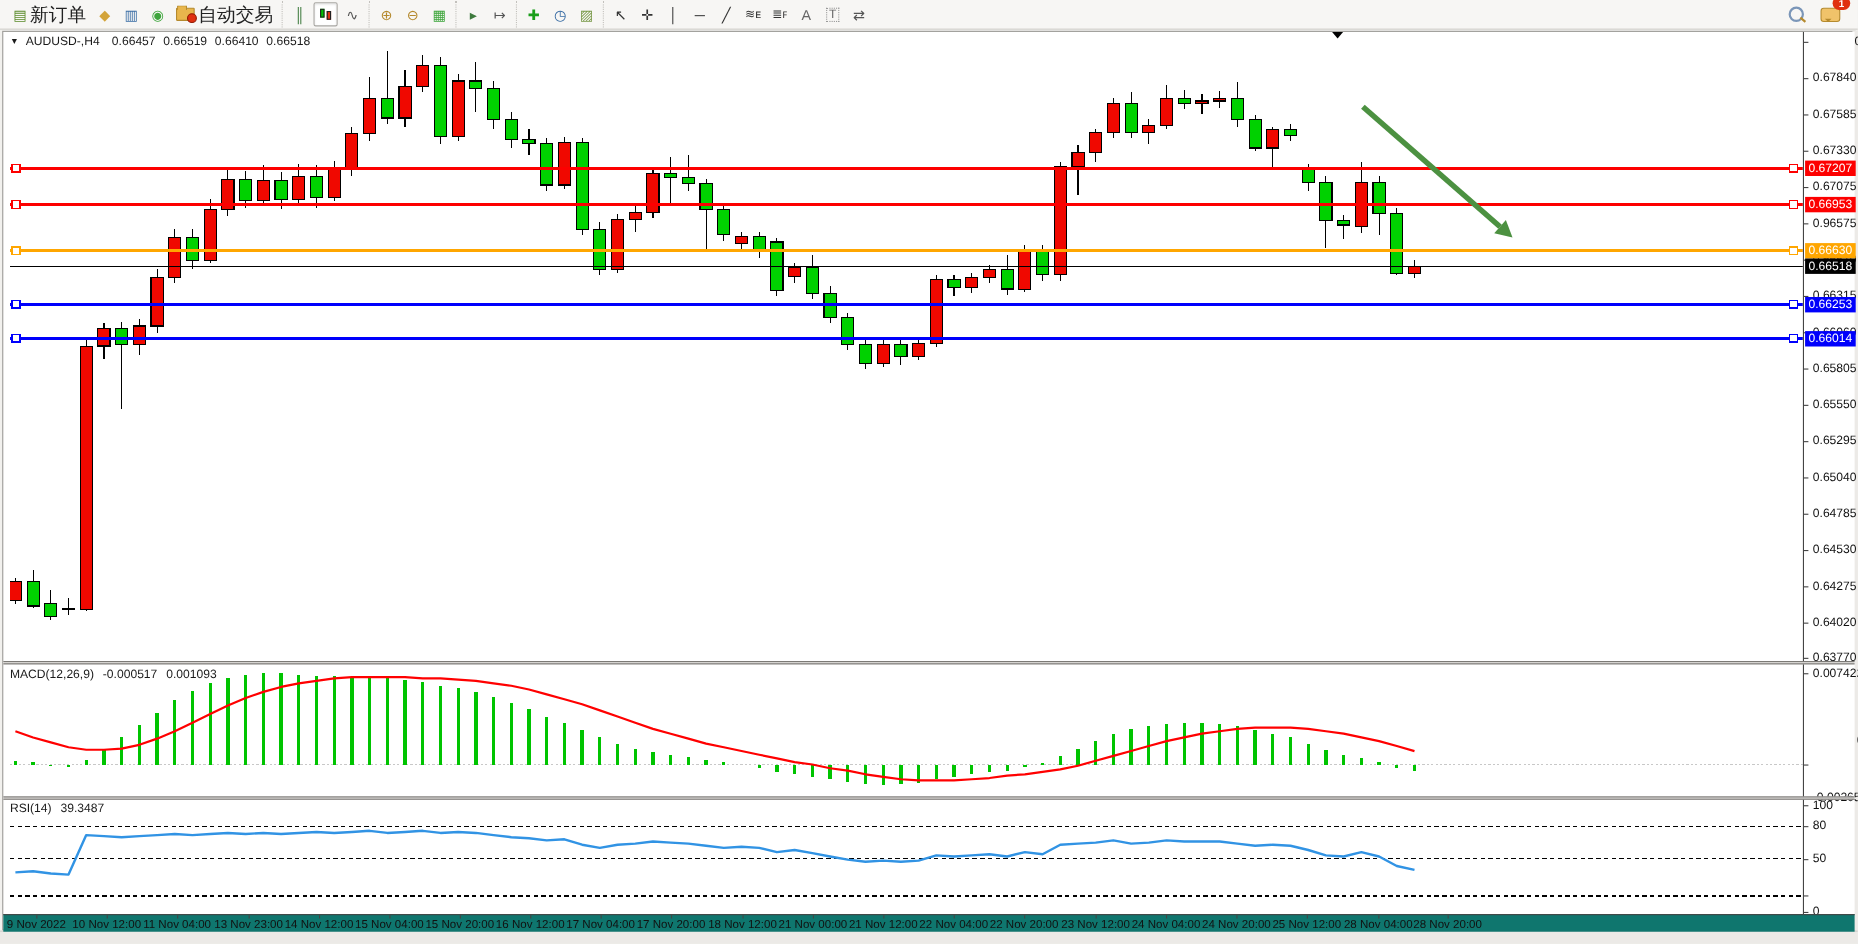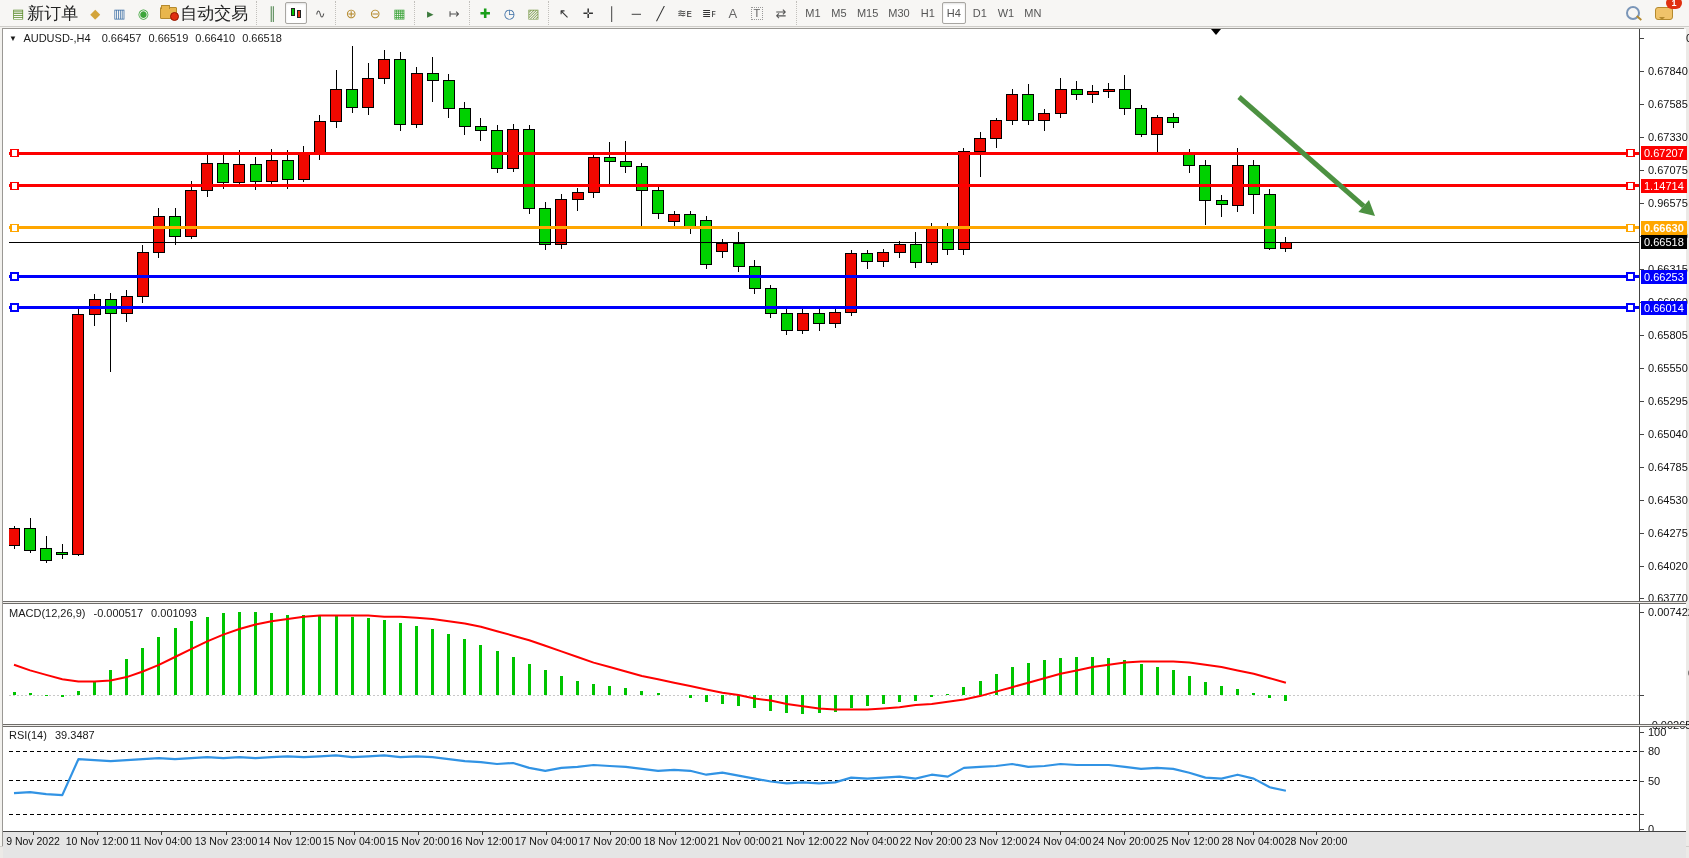--- a/index.html
+++ b/index.html
@@ -37,21 +37,21 @@
   #rsi-svg{top:698px;}
   .splitter{position:absolute;left:0;width:1683px;height:3px;background:#efedea;border-top:1px solid #6f6d6a;border-bottom:1px solid #6f6d6a;box-sizing:border-box;z-index:25;}
   #split1{top:572px;}
   #split2{top:695px;}
   
   #axis-col{position:absolute;left:1636px;top:0;width:47px;height:802px;background:#ffffff;border-left:1px solid #444;box-sizing:border-box;z-index:20;}
   .ytick{position:absolute;left:8px;transform:translateY(-50%);font-size:11px;color:#111;white-space:nowrap;}
   .ytickmark{position:absolute;left:0;width:4px;height:1px;background:#444;}
   .ytag{position:absolute;left:1px;transform:translateY(-50%);font-size:11px;color:#fff;padding:1px 3px;white-space:nowrap;z-index:5;}
   
-  #time-axis{position:absolute;left:0;top:802px;width:1683px;height:28px;background:#e5e5e5;border-top:1px solid #444;box-sizing:border-box;z-index:26;}
+  #time-axis{position:absolute;left:0;top:802px;width:1683px;height:16px;background:#0f766e;border-top:1px solid #444;box-sizing:border-box;z-index:26;}
   .xlab{position:absolute;top:3px;transform:translateX(-50%);font-size:10.5px;color:#111;white-space:nowrap;}
   .xtick{position:absolute;top:0;width:1px;height:3px;background:#444;}
   #shift-marker{position:absolute;left:1208px;top:0px;width:0;height:0;border-left:5px solid transparent;border-right:5px solid transparent;border-top:6px solid #000;z-index:31;}
   #bottom-strip{position:absolute;left:0;top:846px;width:1689px;height:12px;background:#eceae7;border-top:1px solid #cfcdc9;box-sizing:border-box;}
   #right-strip{position:absolute;left:1684px;top:28px;width:5px;height:818px;background:#eceae7;}
 </style>
 </head>
 <body>
 
 <div id="app">
@@ -147,31 +147,20 @@
       <div class="tbtn">
           <span class="glyph" style="color:#666">A</span>
         </div>
       <div class="tbtn">
           <span class="glyph" style="color:#666;border:1px dotted #999;padding:0 2px;font-size:11px">T</span>
         </div>
       <div class="tbtn">
           <span class="glyph" style="color:#555">⇄</span>
         </div>
     </div>
-    <div class="tgroup" id="tf-group">
-        <div class="tbtn tf">M1</div>
-        <div class="tbtn tf">M5</div>
-        <div class="tbtn tf">M15</div>
-        <div class="tbtn tf">M30</div>
-        <div class="tbtn tf">H1</div>
-        <div class="tbtn tf active">H4</div>
-        <div class="tbtn tf">D1</div>
-        <div class="tbtn tf">W1</div>
-        <div class="tbtn tf">MN</div>
-      </div>
     <div id="spacer"></div>
     <div class="tgroup" style="border-left:none;margin-right:8px">
       <div class="tbtn">
           <span class="mag-ic"></span>
         </div>
       <div class="tbtn" style="position:relative;margin-left:6px">
         <span class="chat-ic"></span>
         <span class="badge">1</span>
       </div>
     </div>
@@ -521,22 +510,22 @@
         <div class="ytick" style="top: 703px;">100</div>
         <div class="ytickmark" style="top: 722.4px;"></div>
         <div class="ytick" style="top: 722.4px;">80</div>
         <div class="ytickmark" style="top: 751.5px;"></div>
         <div class="ytick" style="top: 751.5px;">50</div>
         <div class="ytickmark" style="top: 785.45px;"></div>
         <div class="ytick" style="top: 785.45px; margin-left: 48px;">15</div>
         <div class="ytickmark" style="top: 800px;"></div>
         <div class="ytick" style="top: 800px;">0</div>
         <div class="ytag" style="top: 124.026px; background: rgb(253, 0, 0);">0.67207</div>
-        <div class="ytag" style="top: 156.927px; background: rgb(253, 0, 0);">1.14714</div>
-        <div class="ytag" style="top: 198.767px; background: rgb(255, 166, 0); font-weight: bold;">0.66630</div>
+        <div class="ytag" style="top: 156.927px; background: rgb(253, 0, 0);">0.66953</div>
+        <div class="ytag" style="top: 198.767px; background: rgb(255, 166, 0);">0.66630</div>
         <div class="ytag" style="top: 213.275px; background: rgb(0, 0, 0);">0.66518</div>
         <div class="ytag" style="top: 247.601px; background: rgb(0, 0, 252);">0.66253</div>
         <div class="ytag" style="top: 278.56px; background: rgb(0, 0, 252);">0.66014</div>
       </div>
     <div id="time-axis">
         <div class="xtick" style="left: 30px;"></div>
         <div class="xlab" style="left: 30px;">9 Nov 2022</div>
         <div class="xtick" style="left: 94px;"></div>
         <div class="xlab" style="left: 94px;">10 Nov 12:00</div>
         <div class="xtick" style="left: 158px;"></div>

